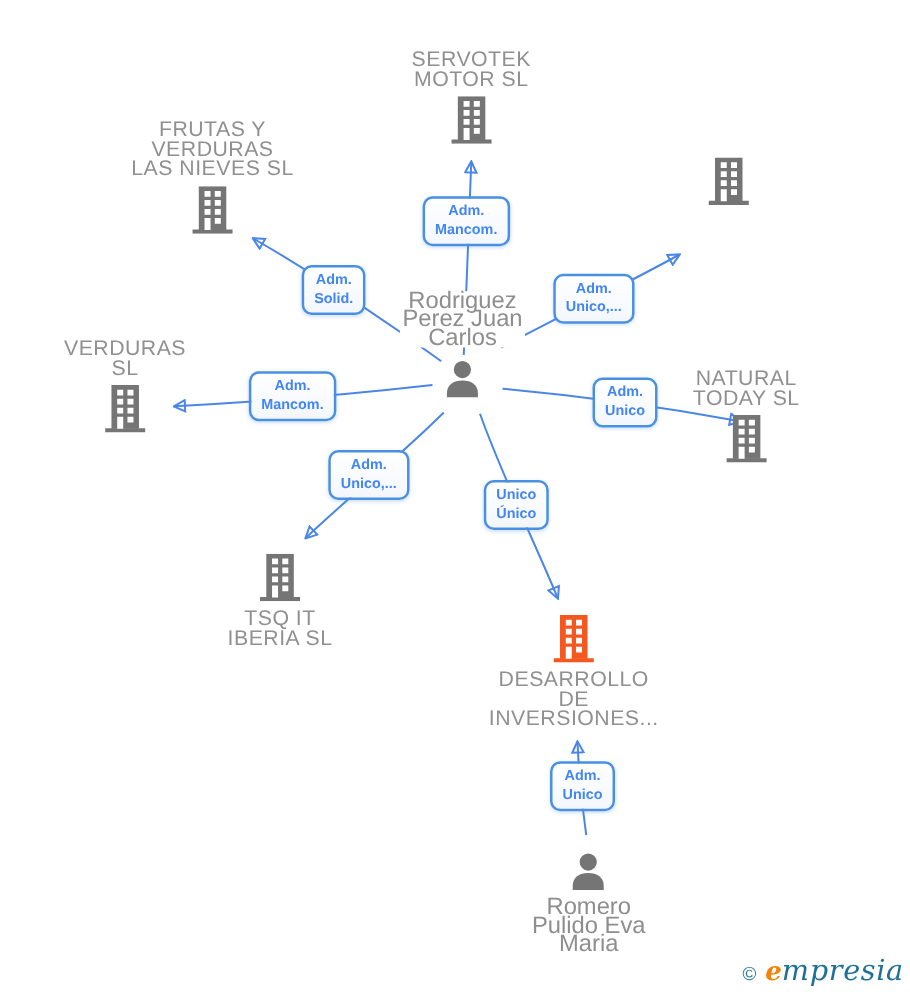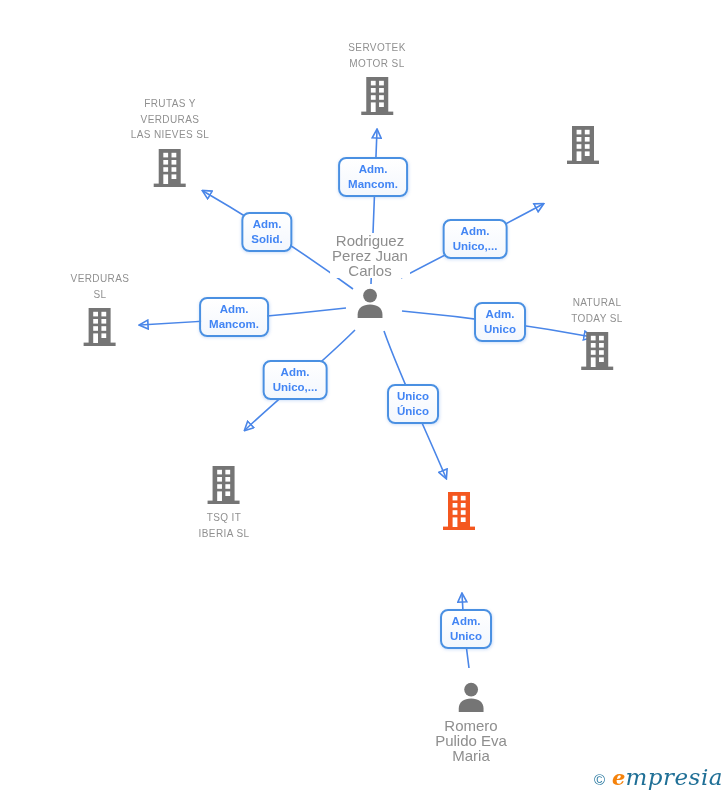--- a/index.html
+++ b/index.html
@@ -5,24 +5,24 @@
   html,body { margin:0; padding:0; background:#fff; }
   .canvas {
     position:relative; width:728px; height:795px; background:#ffffff;
     font-family:"Liberation Sans", sans-serif; overflow:hidden;
   }
   .edges { position:absolute; left:0; top:0; width:728px; height:795px; }
   .edges path { fill:none; stroke:#4a86e8; stroke-width:1.6px; }
 
   .node { position:absolute; transform:translateX(-50%); display:flex;
           flex-direction:column; align-items:center; cursor:pointer; }
-  .co-label { font-size:10px; line-height:15.5px; letter-spacing:.4px;
+  .co-label { font-size:17px; line-height:15.5px; letter-spacing:.4px;
               color:#909090; text-align:center; white-space:pre-line;
               background:#ffffff; padding:0 2px; }
-  .p-label  { font-size:15px; line-height:15px; color:#8e8e8e;
+  .p-label  { font-size:19px; line-height:15px; color:#8e8e8e;
               text-align:center; white-space:pre-line; background:#ffffff;
               padding:0 2px; }
   .lbl-above { margin-bottom:6px; }
   .lbl-above-far { margin-bottom:10px; }
   .lbl-below { margin-top:6px; }
   .b-icon { width:34px; height:38px; color:#757575; display:block; }
   .b-icon.orange { color:#f4571f; }
   .p-icon { width:28px; height:30px; color:#757575; display:block; }
 
   .edge-label {
@@ -120,32 +120,35 @@
   </div>
 
   <div class="node" style="left:597px; top:295px">
     <div class="co-label lbl-above">NATURAL
 TODAY  SL</div>
     <svg class="b-icon">
         <use href="#building"></use>
       </svg>
   </div>
 
-  <div class="node" style="left:224px; top:466px">
+  <div class="node" style="left:224px; top:443px">
     <svg class="b-icon">
         <use href="#building"></use>
       </svg>
     <div class="co-label lbl-below">TSQ IT
 IBERIA  SL</div>
   </div>
 
   <div class="node" style="left:459px; top:492px">
     <svg class="b-icon orange">
         <use href="#building"></use>
       </svg>
+    <div class="co-label lbl-below">DESARROLLO
+DE
+INVERSIONES...</div>
   </div>
 
   <div class="node" style="left:370px; top:233px">
     <div class="p-label lbl-above-far">Rodriguez
 Perez Juan
 Carlos</div>
     <svg class="p-icon">
         <use href="#person"></use>
       </svg>
   </div>

